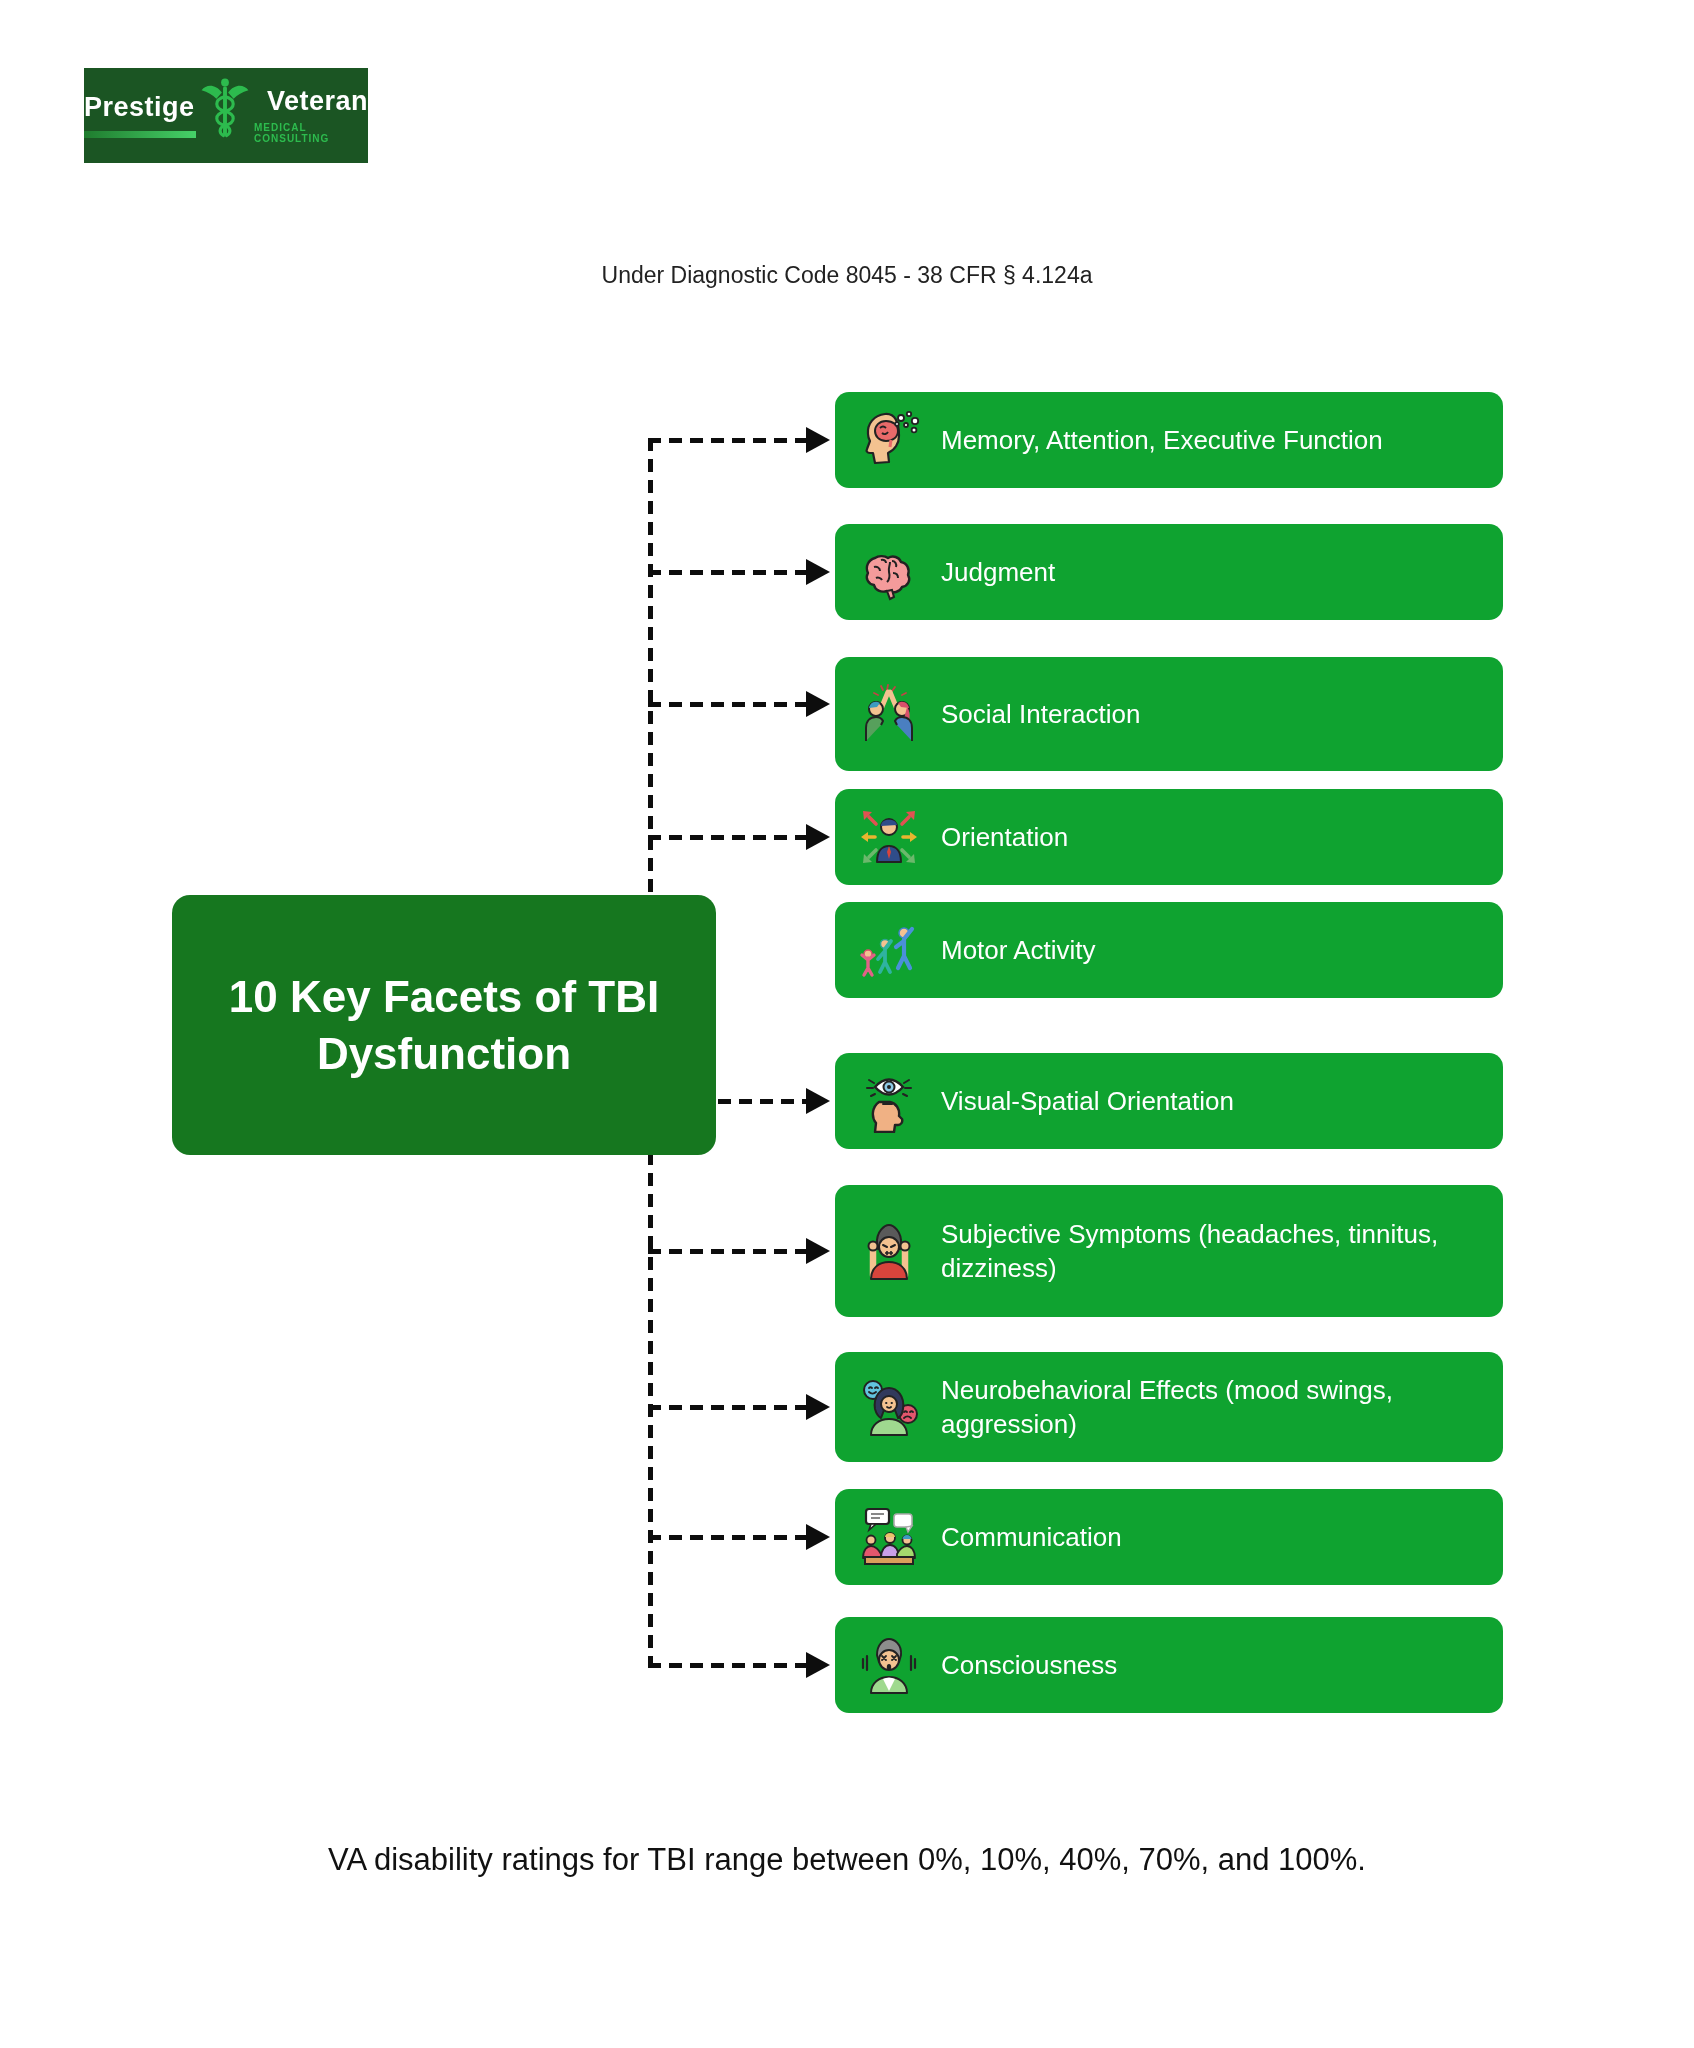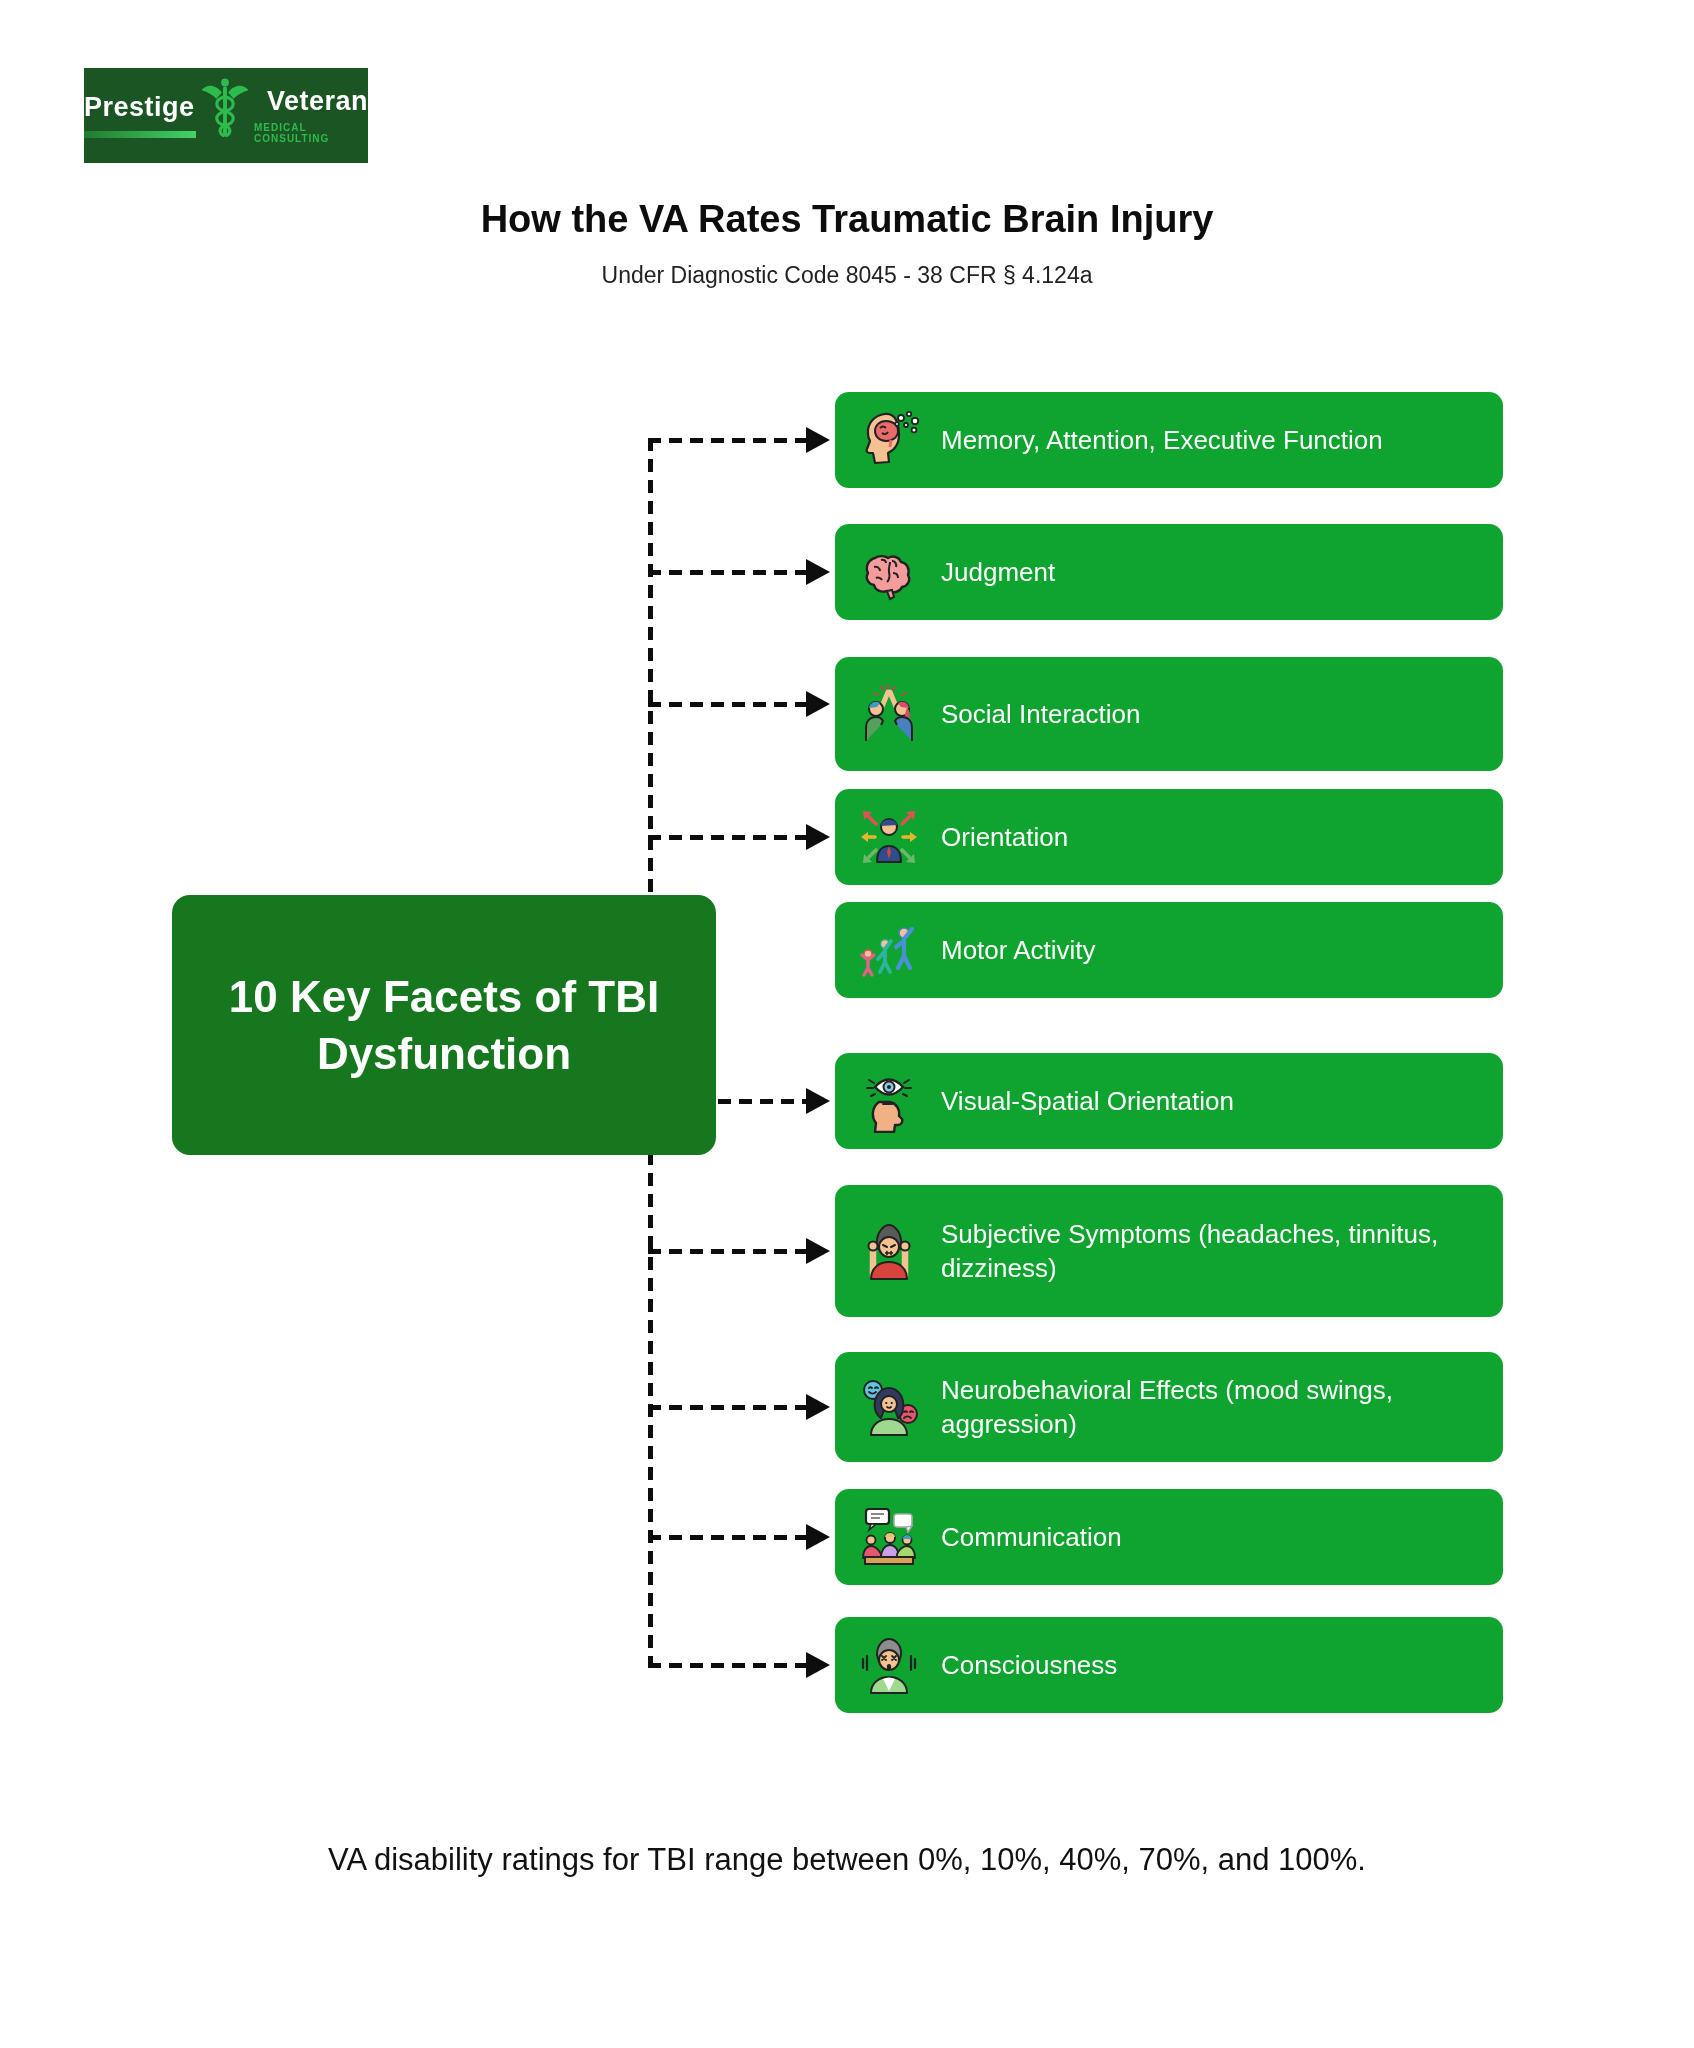--- a/index.html
+++ b/index.html
@@ -81,21 +81,20 @@
       <path d="M36 21 C44 10 56 10 62 18 C54 20 48 24 43 29 Z" fill="#2dbb4e"></path>
       <path d="M32 26 C18 30 18 41 32 45 C46 49 46 59 32 63 C24 66 24 73 30 76" stroke="#2dbb4e" stroke-width="4" fill="none" stroke-linecap="round"></path>
       <path d="M32 26 C46 30 46 41 32 45 C18 49 18 59 32 63 C40 66 40 73 34 76" stroke="#2dbb4e" stroke-width="4" fill="none" stroke-linecap="round"></path>
     </svg>
     <div class="logo-right">
       <span class="brand-word">Veteran</span>
       <span class="tagline">MEDICAL CONSULTING</span>
     </div>
   </div>
 
-  <div class="title">How the VA Rates Traumatic Brain Injury</div>
   <div class="subtitle">Under Diagnostic Code 8045 - 38 CFR § 4.124a</div>
 
   <div class="vline"></div>
   <div class="hline b1"></div>
     <div class="arrow a1"></div>
   <div class="hline b2"></div>
     <div class="arrow a2"></div>
   <div class="hline b3"></div>
     <div class="arrow a3"></div>
   <div class="hline b4"></div>

